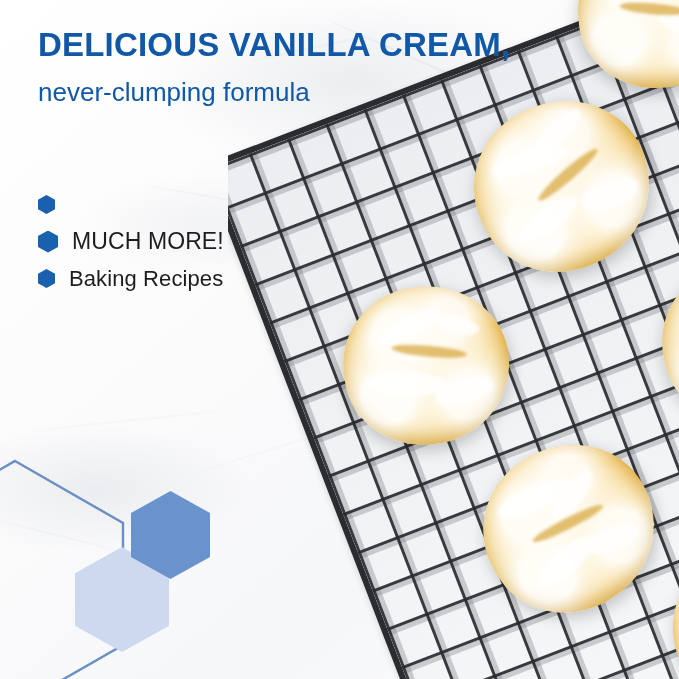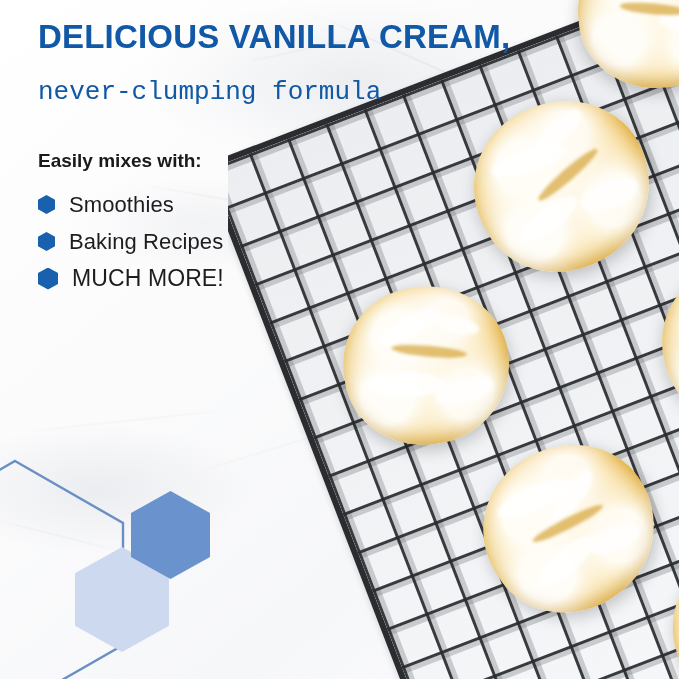--- a/index.html
+++ b/index.html
@@ -19,28 +19,28 @@
       radial-gradient(ellipse 300px 120px at 52% 12%, rgba(180,186,196,.22), rgba(255,255,255,0) 70%),
       radial-gradient(ellipse 220px 90px at 14% 72%, rgba(176,183,194,.20), rgba(255,255,255,0) 72%),
       radial-gradient(ellipse 260px 110px at 80% 88%, rgba(180,186,196,.14), rgba(255,255,255,0) 72%),
       radial-gradient(ellipse 180px 70px at 30% 33%, rgba(185,190,200,.15), rgba(255,255,255,0) 72%),
       linear-gradient(140deg,#ffffff 0%,#fbfbfc 40%,#f6f7f9 70%,#fdfdfe 100%);
   }
   .vein{position:absolute;background:rgba(150,158,172,.30);transform-origin:0 0;border-radius:50%;filter:blur(.6px);}
 
   
   .headline{
-    position:absolute;left:38px;top:20px;
+    position:absolute;left:38px;top:28px;
     color:#1158a6;font-weight:bold;font-size:33px;letter-spacing:.2px;
     line-height:1.05;white-space:nowrap;
   }
   .subhead{
     position:absolute;left:38px;top:78px;
     color:#1158a6;font-weight:normal;font-size:26px;
-    line-height:1.1;white-space:nowrap;font-family:Liberation Mono, monospace;
+    line-height:1.1;white-space:nowrap;
   }
   .mixes-title{
     position:absolute;left:38px;top:150px;
     color:#1a1a1a;font-weight:bold;font-size:19px;white-space:nowrap;
   }
   .bullets{position:absolute;left:38px;top:186px;}
   .brow{display:flex;align-items:center;height:37px;}
   .hexbullet{
     width:17px;height:19px;flex:none;margin-right:14px;
     background:#1960ae;
@@ -177,34 +177,32 @@
         
         
         
       </div>
 
     </div>
   </div>
 
   <div class="headline">DELICIOUS VANILLA CREAM,</div>
   <div class="subhead">never-clumping formula</div>
-  <div class="mixes-title">Easily mixes with:</div>
 
   <div class="bullets">
     <div class="brow">
       <span class="hexbullet"></span>
-      <span class="blabel">Smoothies</span>
+    </div>
+    <div class="brow big">
+      <span class="hexbullet"></span>
+      <span class="blabel">MUCH MORE!</span>
     </div>
     <div class="brow">
       <span class="hexbullet"></span>
       <span class="blabel">Baking Recipes</span>
-    </div>
-    <div class="brow big">
-      <span class="hexbullet"></span>
-      <span class="blabel">MUCH MORE!</span>
     </div>
   </div>
 
   <div class="hexdeco hex-outline">
     <svg width="222" height="250" viewBox="0 0 222 250" aria-hidden="true">
       <polygon points="111,2 219,64 219,186 111,248 3,186 3,64" fill="none" stroke="#6a8fc4" stroke-width="2.4"></polygon>
     </svg>
   </div>
   <div class="hexdeco hex-light"></div>
   <div class="hexdeco hex-solid"></div>

